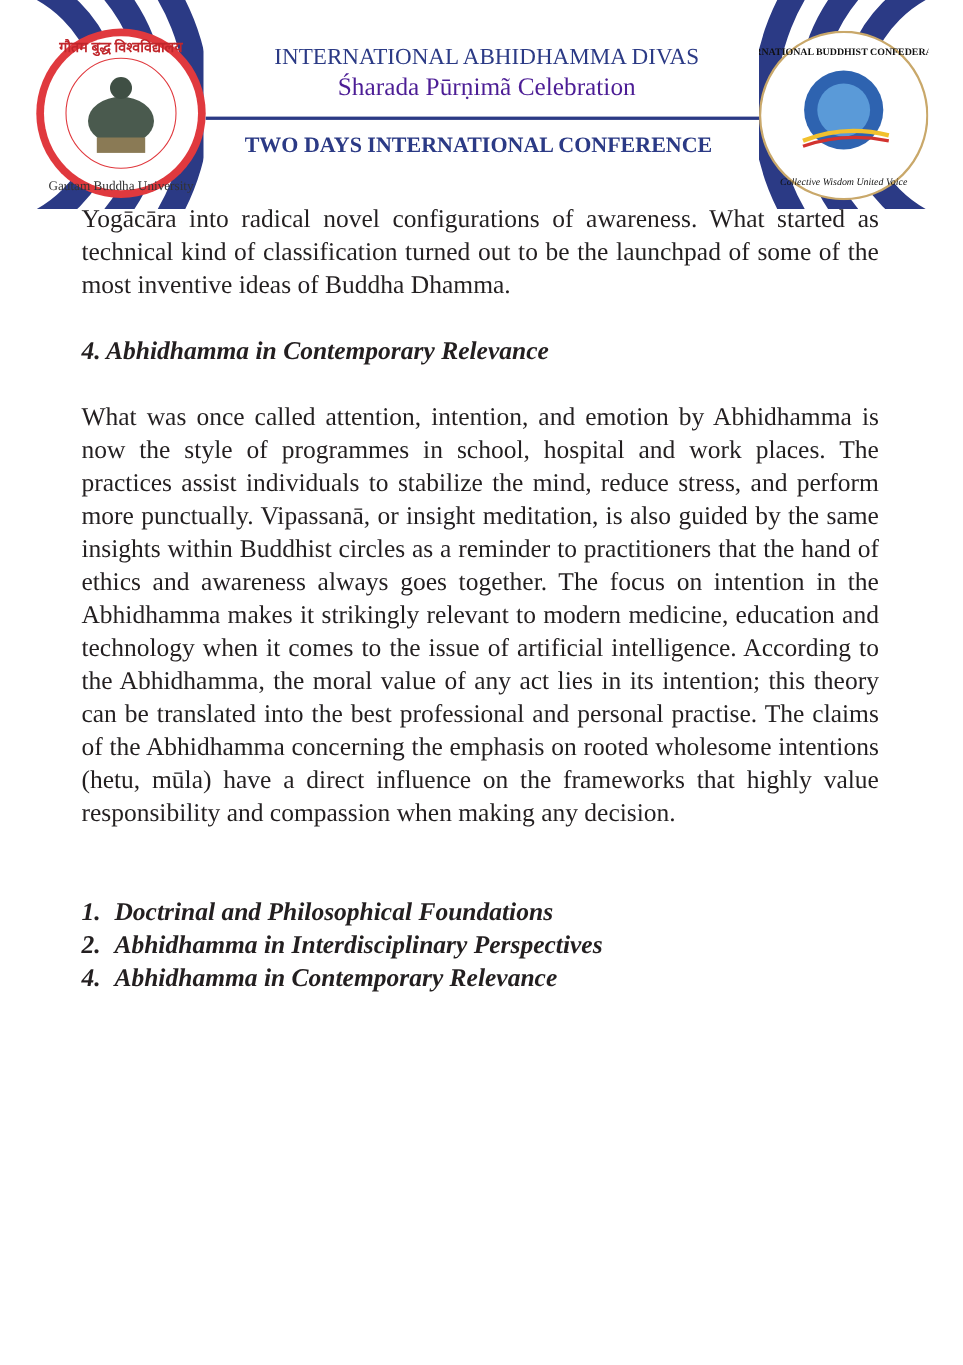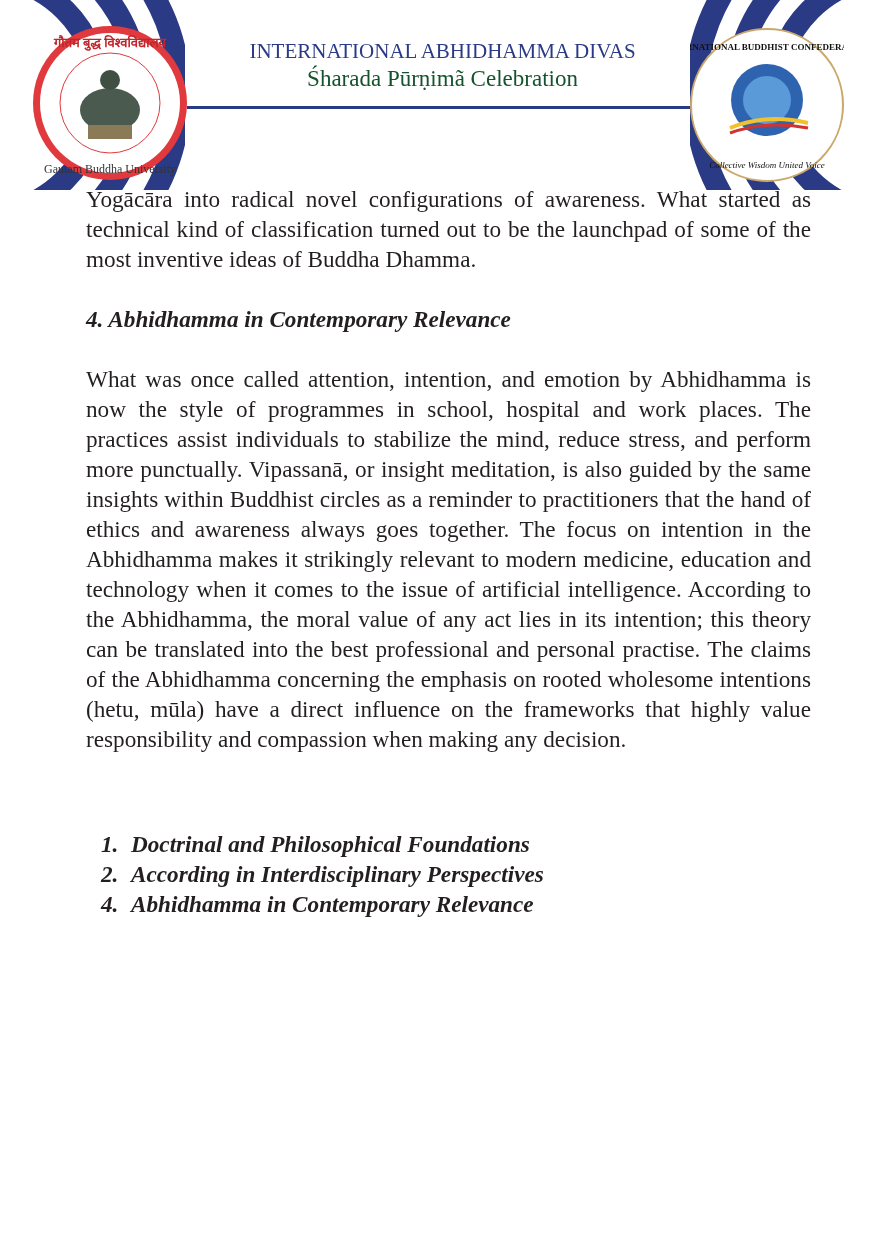--- a/index.html
+++ b/index.html
@@ -1,30 +1,30 @@
 <!DOCTYPE html>
 <html><head>
 <meta charset="utf-8">
 <style>
   html, body { margin: 0; padding: 0; background: #ffffff; }
   body { width: 875px; height: 1241px; position: relative; overflow: hidden; font-family: "Liberation Serif", serif; color: #231f20; }
   .header { position: absolute; left: 0; top: 0; width: 803px; height: 190px; }
   .arcs { position: absolute; left: 0; top: 0; }
   .title1 { position: absolute; left: 185px; top: 39px; width: 515px; text-align: center; font-weight: normal; font-size: 21px; color: #2b3a85; letter-spacing: 0px; }
-  .title2 { position: absolute; left: 185px; top: 66px; width: 515px; text-align: center; font-size: 23px; color: #14532d; }
+  .title2 { position: absolute; left: 185px; top: 66px; width: 515px; text-align: center; font-size: 23px; color: #4c1d95; }
   .divider { position: absolute; left: 187px; top: 106px; width: 505px; height: 3px; background: #2b3a85; }
   .title3 { position: absolute; left: 185px; top: 121px; width: 500px; text-align: center; font-weight: bold; font-size: 20px; color: #2b3a85; }
   .logo-left { position: absolute; left: 32px; top: 25px; width: 156px; height: 156px; }
   .logo-right { position: absolute; left: 690px; top: 28px; width: 154px; height: 154px; }
-  .content { position: absolute; left: 86px; top: 184px; width: 725px; font-size: 23.2px; line-height: 30px; }
+  .content { position: absolute; left: 74px; top: 184px; width: 725px; font-size: 23.2px; line-height: 30px; }
   .content p { margin: 0; text-align: justify; }
   .gap { height: 30px; }
   .h-italic { font-weight: bold; font-style: italic; }
   .h-bold { font-weight: bold; }
-  .sublist { margin: 15px; padding: 0; list-style: none; }
+  .sublist { margin: 0; padding: 0; list-style: none; }
   .sublist li { font-weight: bold; font-style: italic; }
   .num { display: inline-block; width: 30px; }
 </style>
 </head>
 <body>
 
 <div class="header">
   <svg class="arcs" width="875" height="190">
 
     <g fill="none" stroke="#2b3a85">
@@ -45,20 +45,21 @@
     <ellipse cx="78" cy="85" rx="30" ry="22" fill="#4a5a4e"></ellipse>
     <circle cx="78" cy="55" r="10" fill="#3f4f44"></circle>
     <rect x="56" y="100" width="44" height="14" fill="#8a7a55"></rect>
     <text x="78" y="22" font-size="13" text-anchor="middle" fill="#c0262b" font-weight="bold">गौतम बुद्ध विश्वविद्यालय</text>
     <text x="78" y="148" font-size="12" text-anchor="middle" fill="#333">Gautam Buddha University</text>
   </svg>
 
   <div class="title1">INTERNATIONAL ABHIDHAMMA DIVAS</div>
   <div class="title2">Śharada Pūrṇimã Celebration</div>
   <div class="divider"></div>
+  <div class="title3">TWO DAYS INTERNATIONAL CONFERENCE</div>
 
   <svg class="logo-right" viewBox="0 0 154 154">
     <circle cx="77" cy="77" r="76" fill="#ffffff" stroke="#c9a86a" stroke-width="2"></circle>
     <circle cx="77" cy="72" r="36" fill="#2e63b0"></circle>
     <circle cx="77" cy="72" r="24" fill="#5a9ad8"></circle>
     <path d="M40 100 Q77 85 118 95" stroke="#f2c12e" stroke-width="4" fill="none"></path>
     <path d="M40 105 Q77 92 118 100" stroke="#d2332f" stroke-width="3" fill="none"></path>
     <text x="77" y="22" font-size="9" text-anchor="middle" fill="#111" font-weight="bold">INTERNATIONAL BUDDHIST CONFEDERATION</text>
     <text x="77" y="140" font-size="9" text-anchor="middle" fill="#111" font-style="italic">Collective Wisdom United Voice</text>
   </svg>
@@ -67,16 +68,16 @@
 <div class="content">
   <p>Yogācāra into radical novel configurations of awareness. What started as technical kind of classification turned out to be the launchpad of some of the most inventive ideas of Buddha Dhamma.</p>
   <div class="gap"></div>
   <p class="h-italic">4. Abhidhamma in Contemporary Relevance</p>
   <div class="gap"></div>
   <p>What was once called attention, intention, and emotion by Abhidhamma is now the style of programmes in school, hospital and work places. The practices assist individuals to stabilize the mind, reduce stress, and perform more punctually. Vipassanā, or insight meditation, is also guided by the same insights within Buddhist circles as a reminder to practitioners that the hand of ethics and awareness always goes together. The focus on intention in the Abhidhamma makes it strikingly relevant to modern medicine, education and technology when it comes to the issue of artificial intelligence. According to the Abhidhamma, the moral value of any act lies in its intention; this theory can be translated into the best professional and personal practise. The claims of the Abhidhamma concerning the emphasis on rooted wholesome intentions (hetu, mūla) have a direct influence on the frameworks that highly value responsibility and compassion when making any decision.</p>
   <div class="gap"></div>
   <div class="gap"></div>
   <ul class="sublist">
     <li><span class="num">1.</span><span>Doctrinal and Philosophical Foundations</span></li>
-    <li><span class="num">2.</span><span>According in Interdisciplinary Perspectives</span></li>
+    <li><span class="num">2.</span><span>Abhidhamma in Interdisciplinary Perspectives</span></li>
     <li><span class="num">4.</span><span>Abhidhamma in Contemporary Relevance</span></li>
   </ul>
 </div>
 
 </body></html>

